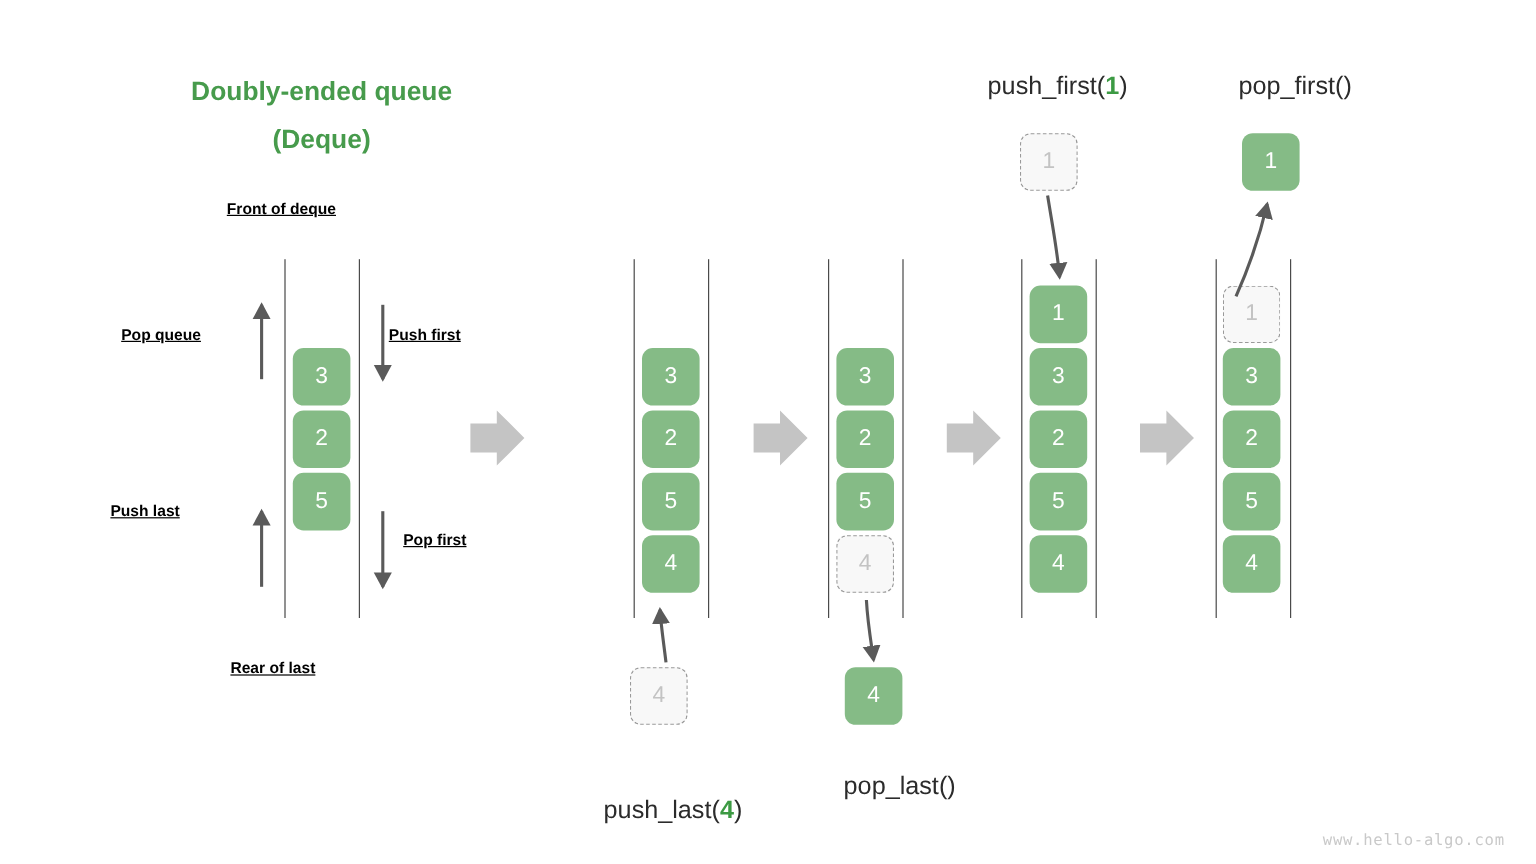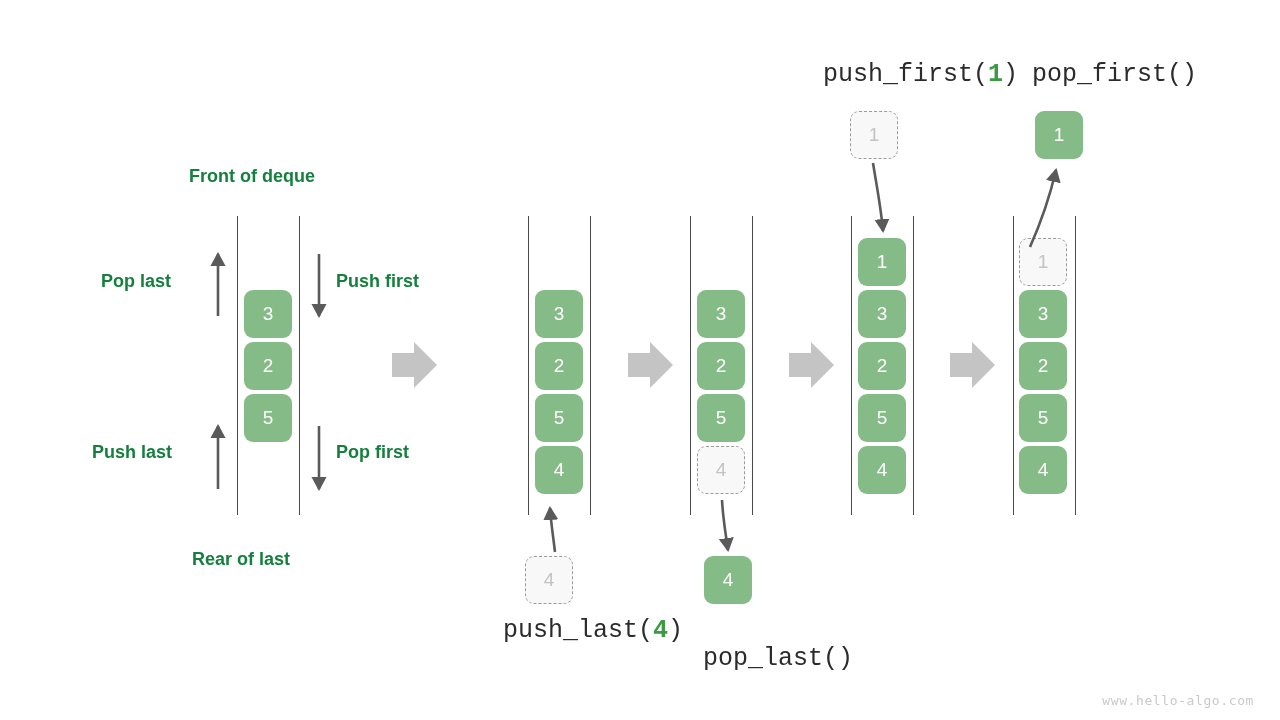--- a/index.html
+++ b/index.html
@@ -26,30 +26,31 @@
     text-align: center;
     color: #479b4c;
     font-weight: bold;
     font-size: 22px;
     line-height: 40px;
   }
   #title .line2 { display: block; }
 
   
   .lbl {
-    color: #15803d;
+    color: #000000;
     font-weight: bold;
-    font-size: 18px;
+    font-size: 13px;
     white-space: nowrap;
+    text-decoration: underline;
   }
 
   
   .op {
-    font-family: Liberation Mono, monospace;
-    font-size: 25px;
+    font-family: Liberation Sans, sans-serif;
+    font-size: 21px;
     color: #2b2b2b;
     white-space: nowrap;
   }
   .op .arg { color: #3c9a43; font-weight: bold; }
 
   
   .rail {
     width: 0;
     border-left: 1.6px solid #4a4a4a;
     height: 299px;
@@ -90,28 +91,30 @@
     position: absolute;
     left: 0; top: 0;
     width: 1280px; height: 720px;
     pointer-events: none;
   }
 </style>
 </head>
 <body>
 
 <div class="abs" id="title">
+  <span>Doubly-ended queue</span>
+  <span class="line2">(Deque)</span>
 </div>
 
 <div class="abs lbl" style="left:189px; top:166px;">Front of deque</div>
 <div class="abs lbl" style="left:192px; top:549px;">Rear of last</div>
 
-<div class="abs lbl" style="left:101px; top:271px;">Pop last</div>
-<div class="abs lbl" style="left:336px; top:271px;">Push first</div>
-<div class="abs lbl" style="left:92px;  top:442px;">Push last</div>
+<div class="abs lbl" style="left:101px; top:271px;">Pop queue</div>
+<div class="abs lbl" style="left:324px; top:271px;">Push first</div>
+<div class="abs lbl" style="left:92px;  top:418px;">Push last</div>
 <div class="abs lbl" style="left:336px; top:442px;">Pop first</div>
 
 <div class="abs rail" style="left:237px;"></div>
 <div class="abs rail" style="left:299px;"></div>
 
 <div class="abs box" style="left:244px; top:290px;">3</div>
 <div class="abs box" style="left:244px; top:342px;">2</div>
 <div class="abs box" style="left:244px; top:394px;">5</div>
 
 <div class="abs rail" style="left:528px;"></div>
@@ -141,21 +144,21 @@
 
 <div class="abs rail" style="left:1013px;"></div>
 <div class="abs rail" style="left:1075px;"></div>
 <div class="abs box ghost" style="left:1019px; top:238px;">1</div>
 <div class="abs box" style="left:1019px; top:290px;">3</div>
 <div class="abs box" style="left:1019px; top:342px;">2</div>
 <div class="abs box" style="left:1019px; top:394px;">5</div>
 <div class="abs box" style="left:1019px; top:446px;">4</div>
 <div class="abs box" style="left:1035px; top:111px;">1</div>
 
-<div class="abs op" style="left:503px; top:616px;">
+<div class="abs op" style="left:503px; top:664px;">
   <span>push_last</span><span>(</span><span class="arg">4</span><span>)</span>
 </div>
 
 <div class="abs op" style="left:703px; top:644px;">
   <span>pop_last</span><span>(</span><span class="arg"></span><span>)</span>
 </div>
 
 <div class="abs op" style="left:823px; top:60px;">
   <span>push_first</span><span>(</span><span class="arg">1</span><span>)</span>
 </div>

